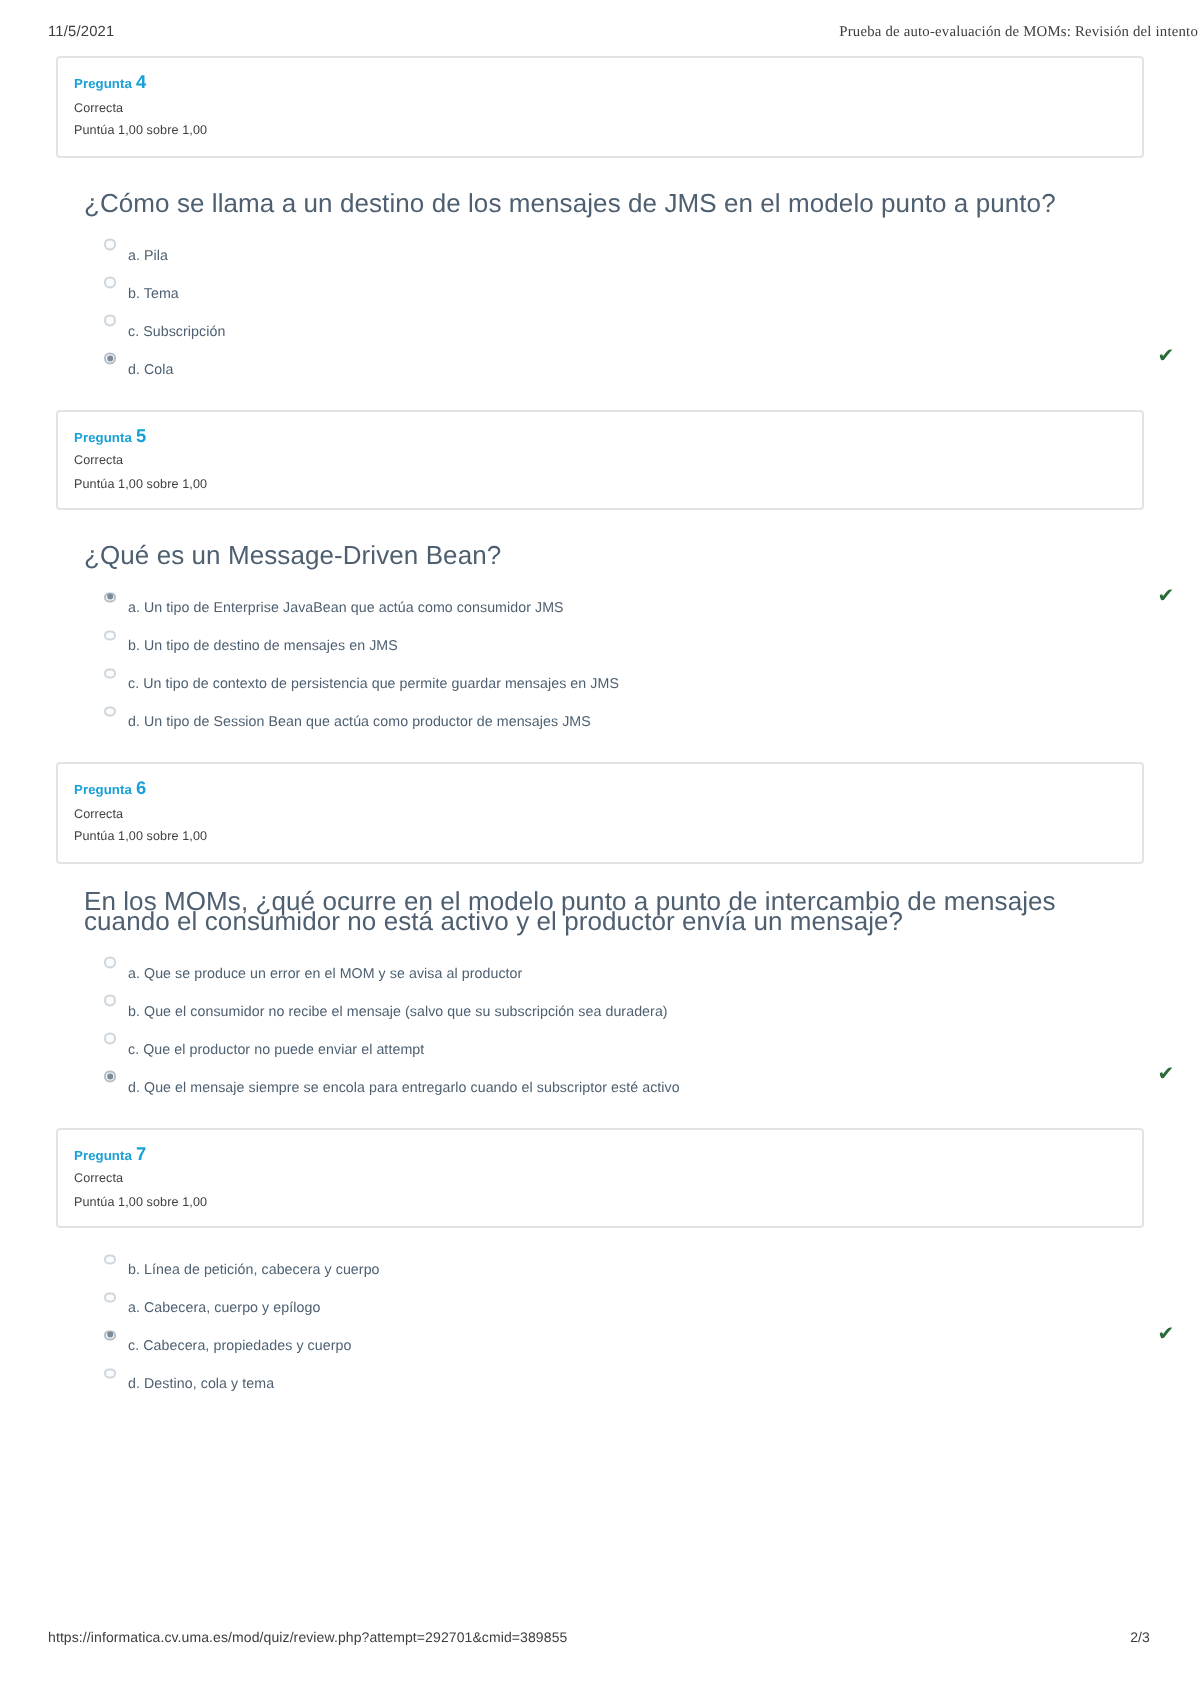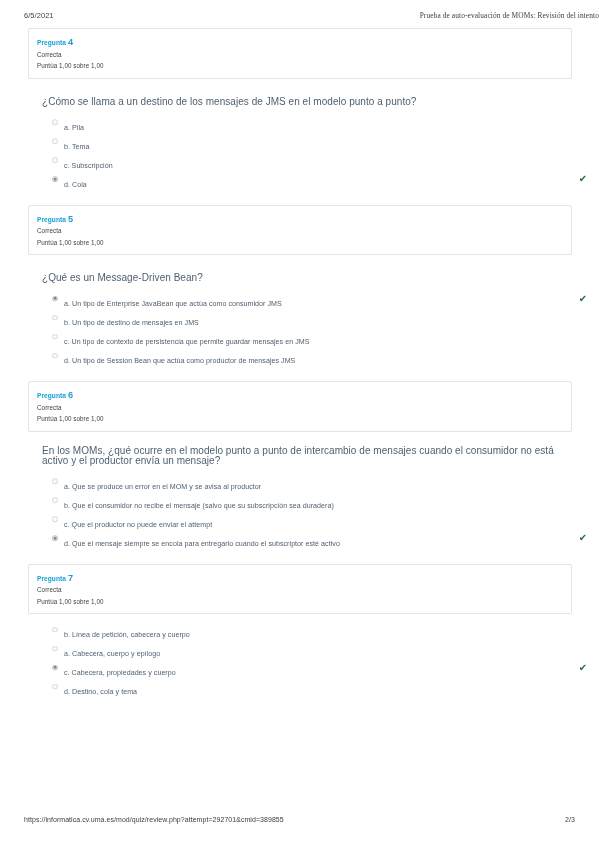--- a/index.html
+++ b/index.html
@@ -84,21 +84,21 @@
   }
   .q-grade {
     font-size: 6.3px;
     color: #3f3f3f;
     letter-spacing: 0.05px;
   }
 
   
   .qbody { padding: 0 27px 0 42px; position: relative; }
   .qtext {
-    font-size: 10px;
+    font-size: 13px;
     color: #4d5f70;
     line-height: 10px;
     letter-spacing: 0.04px;
   }
   .answers { margin-top: 6px; }
   .answer-row {
     position: relative;
     display: flex;
     align-items: flex-end;
     height: 19px;
@@ -174,21 +174,21 @@
     color: #3d3d3d;
     letter-spacing: 0.05px;
   }
 </style>
 </head>
 <body>
 
 <div class="page">
 
   <div class="page-header">
-    <span class="header-date">6/5/2021</span>
+    <span class="header-date">11/5/2021</span>
     <span class="header-title">Prueba de auto-evaluación de MOMs: Revisión del intento</span>
   </div>
 
   <div class="content">
       <div class="question-block" style="margin-bottom: 16px;">
         <div class="qinfo-box">
           <div class="qinfo-line"><span class="q-label">Pregunta</span><span class="q-number">4</span></div>
           <div class="qinfo-line q-state">Correcta</div>
           <div class="qinfo-line q-grade">Puntúa 1,00 sobre 1,00</div>
         </div>

